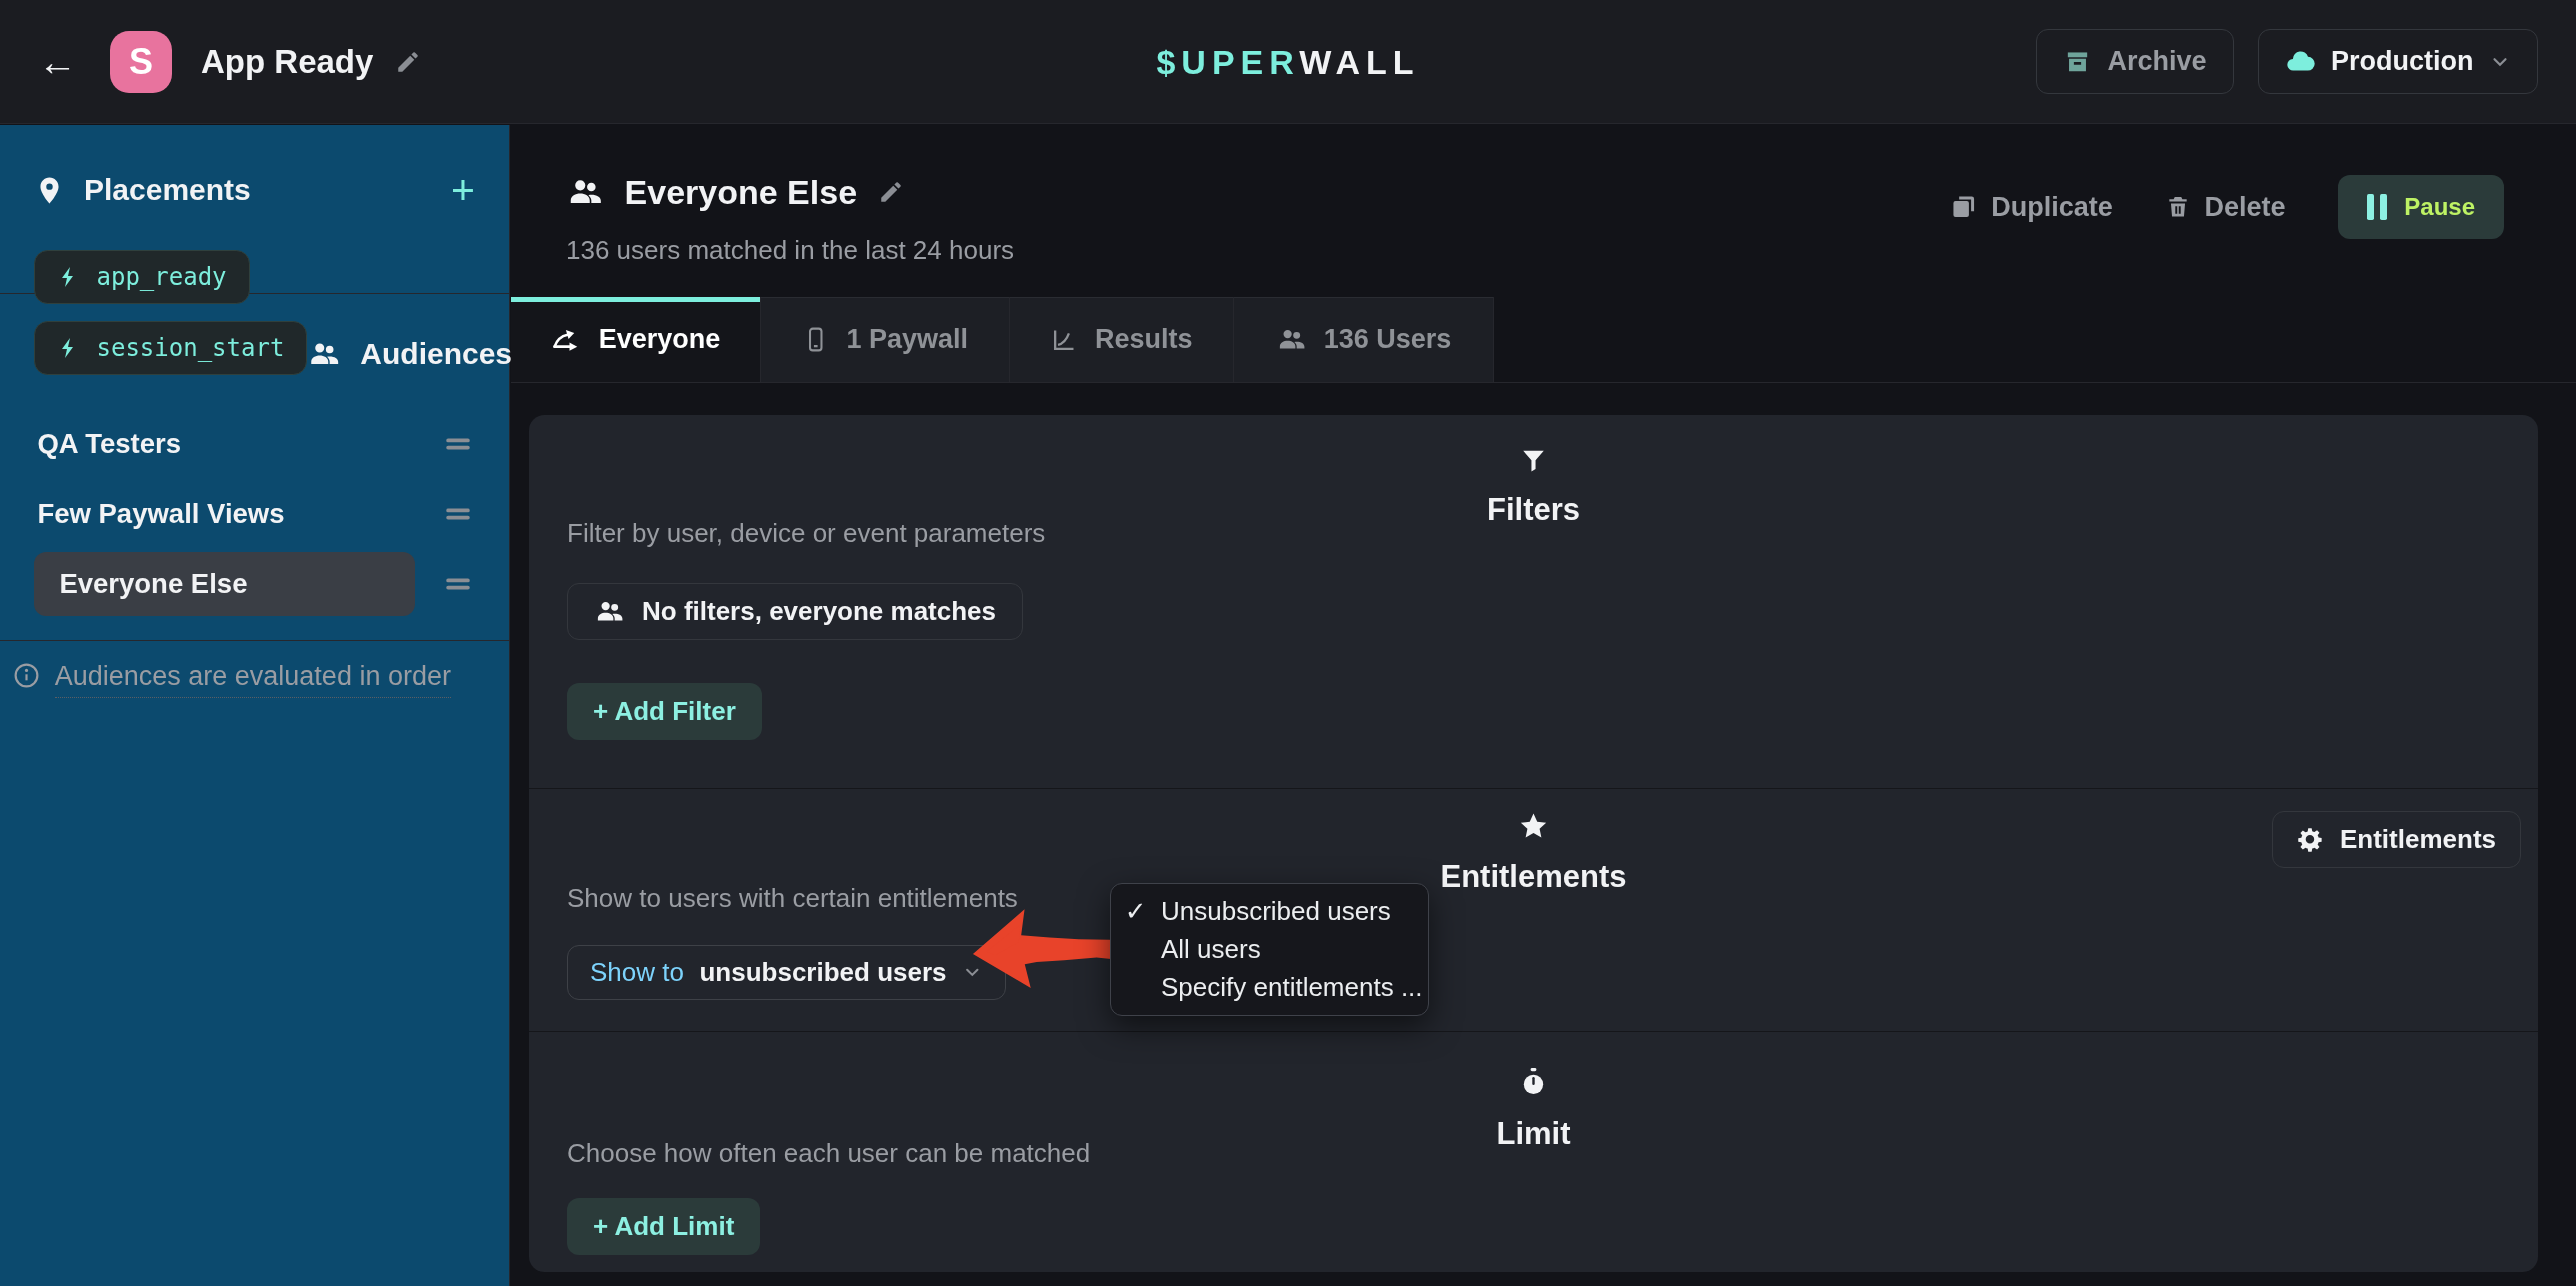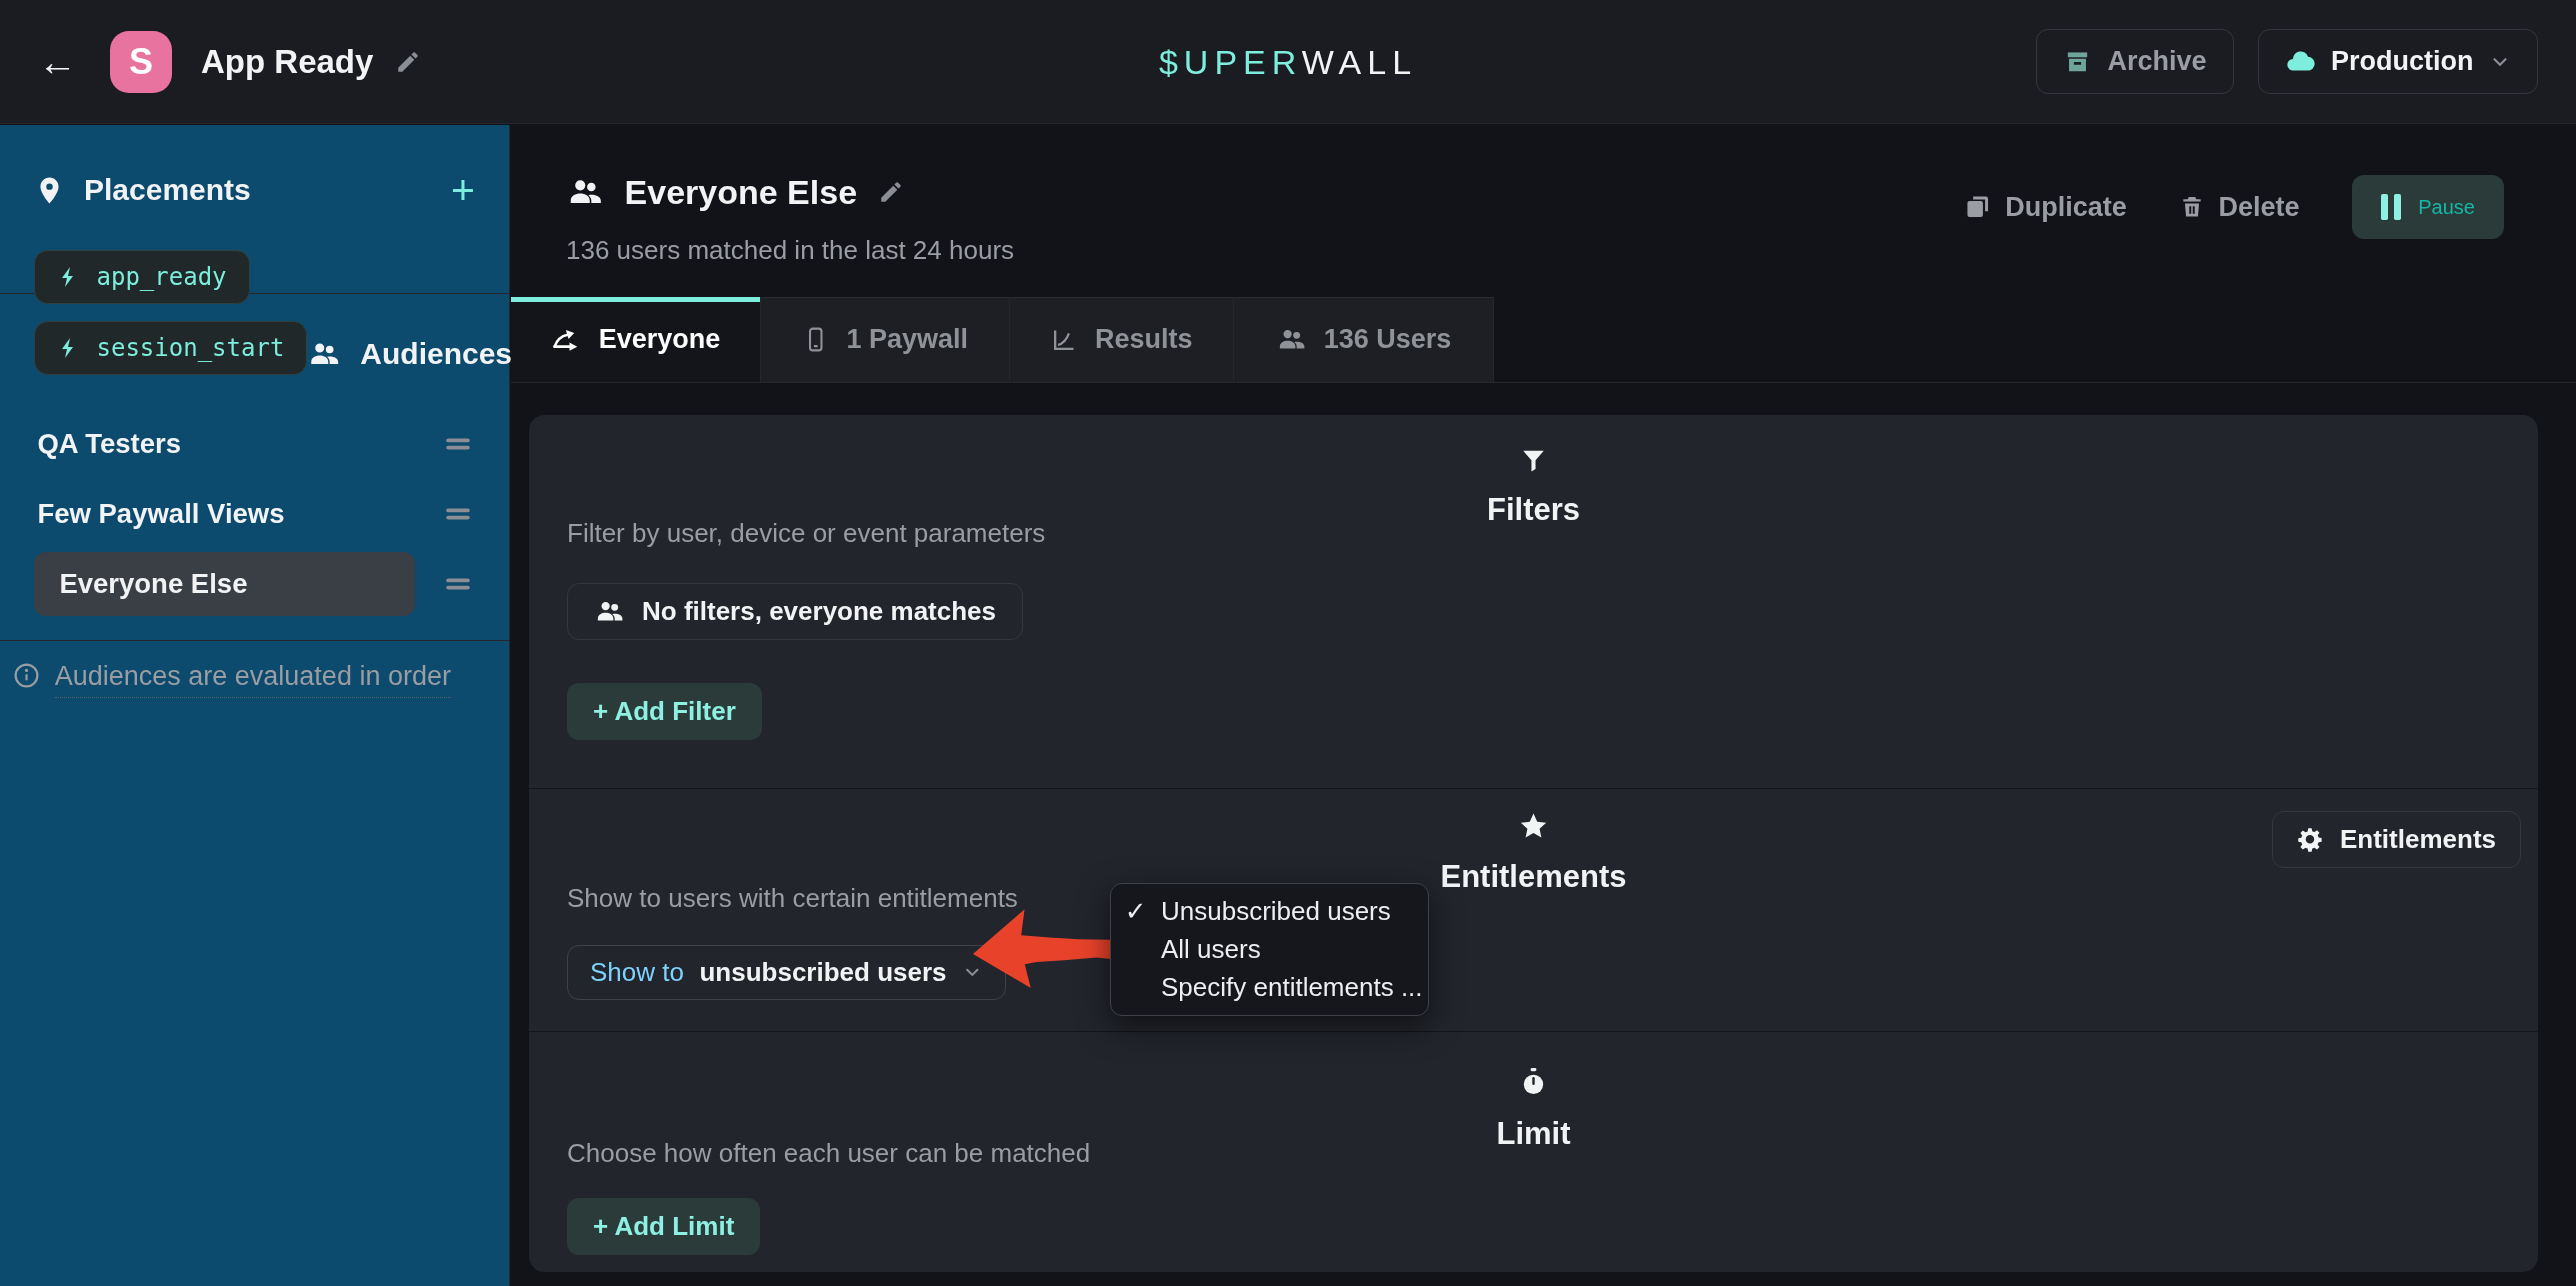--- a/index.html
+++ b/index.html
@@ -21,21 +21,21 @@
   .back-btn { font-size: 39px; color: #F2F3F5; margin-right: 33px; cursor: pointer; line-height: 1; }
   .app-logo {
     width: 62px; height: 62px; border-radius: 19px; background: #E8739E;
     display: flex; align-items: center; justify-content: center;
     color: #fff; font-size: 36px; font-weight: 700; margin-right: 29px;
   }
   .app-title { font-size: 33px; font-weight: 700; margin-right: 22px; }
   .pencil { color: #8B8E94; }
   .brand {
     position: absolute; left: 50%; top: 50%; transform: translate(-50%,-50%);
-    font-size: 34px; font-weight: 400; letter-spacing: 6px; white-space: nowrap;
+    font-size: 34px; font-weight: 700; letter-spacing: 6px; white-space: nowrap;
   }
   .brand .accent { color: #7DEEDD; }
   .brand .rest { color: #F2F3F5; }
   .topbar-right { margin-left: auto; display: flex; gap: 24px; align-items: center; }
   .tb-btn {
     height: 65px; border: 1.3px solid #34373D; border-radius: 12px;
     display: flex; align-items: center; gap: 15.5px; padding: 4px 26px;
     background: transparent; cursor: pointer; font-size: 27px;
   }
   .tb-btn .label-dim { color: #9A9DA3; font-weight: 600; }
@@ -103,21 +103,21 @@
   .ghost-btn {
     display: flex; align-items: center; gap: 13.7px; color: #9A9DA3;
     font-size: 27px; font-weight: 600; cursor: pointer; background: none; border: none;
   }
   .pause-btn {
     display: flex; align-items: center; gap: 17px; background: #2B3B3A;
     border: none; border-radius: 12px; height: 64px; padding: 0 29px; cursor: pointer;
   }
   .pause-btn .pbars { display: flex; gap: 6.9px; }
   .pause-btn .pbars i { display: block; width: 6.9px; height: 26px; background: #8DF0E2; border-radius: 1.7px; }
-  .pause-btn .plabel { color: #14b8a6; font-size: 20px; font-weight: 400; }
+  .pause-btn .plabel { color: #bef264; font-size: 24px; font-weight: 700; }
 
   
   .tabs {
     position: absolute; top: 172px; left: 0; right: 0; height: 86px;
     display: flex; border-bottom: 0.9px solid #26272D;
   }
   .tab {
     position: relative; display: flex; align-items: center; justify-content: center; gap: 17px;
     background: #1D1F25; border-right: 0.9px solid #26272D; cursor: pointer;
     color: #8F9297; font-size: 27px; font-weight: 600;

